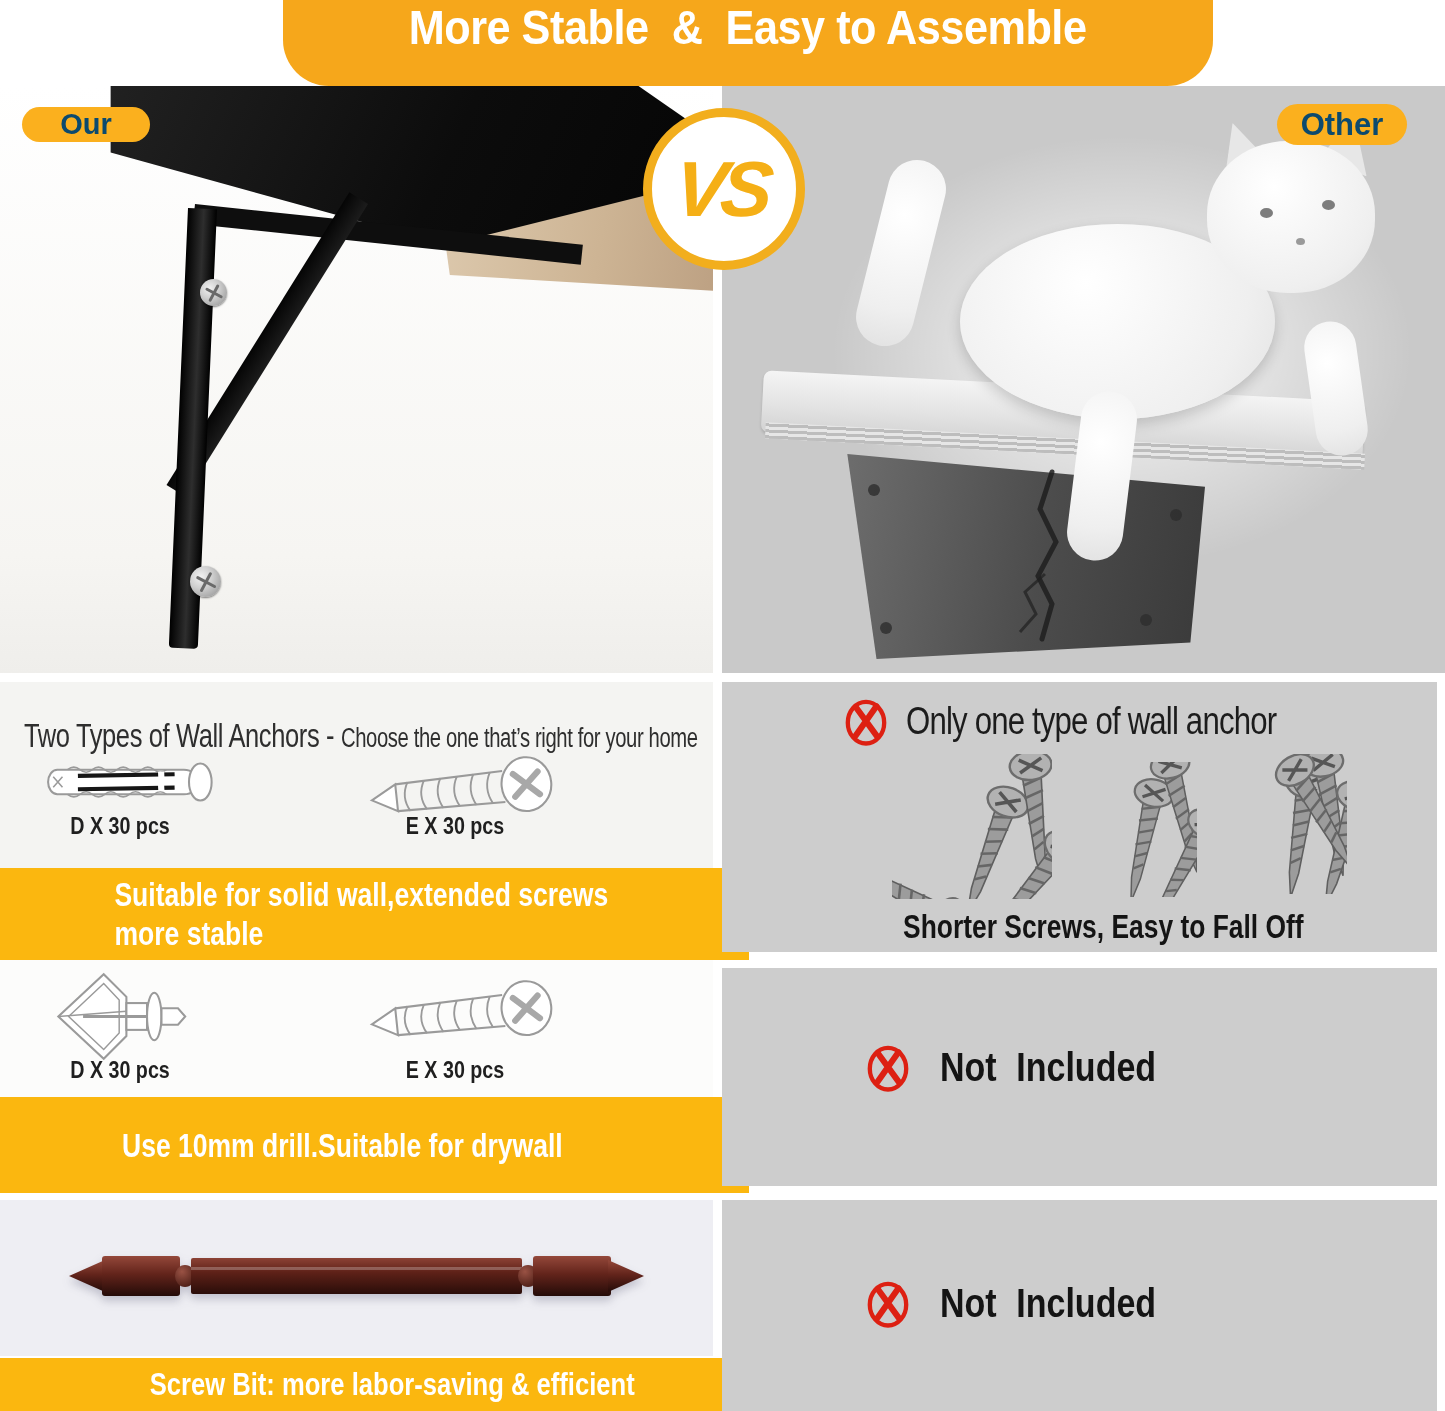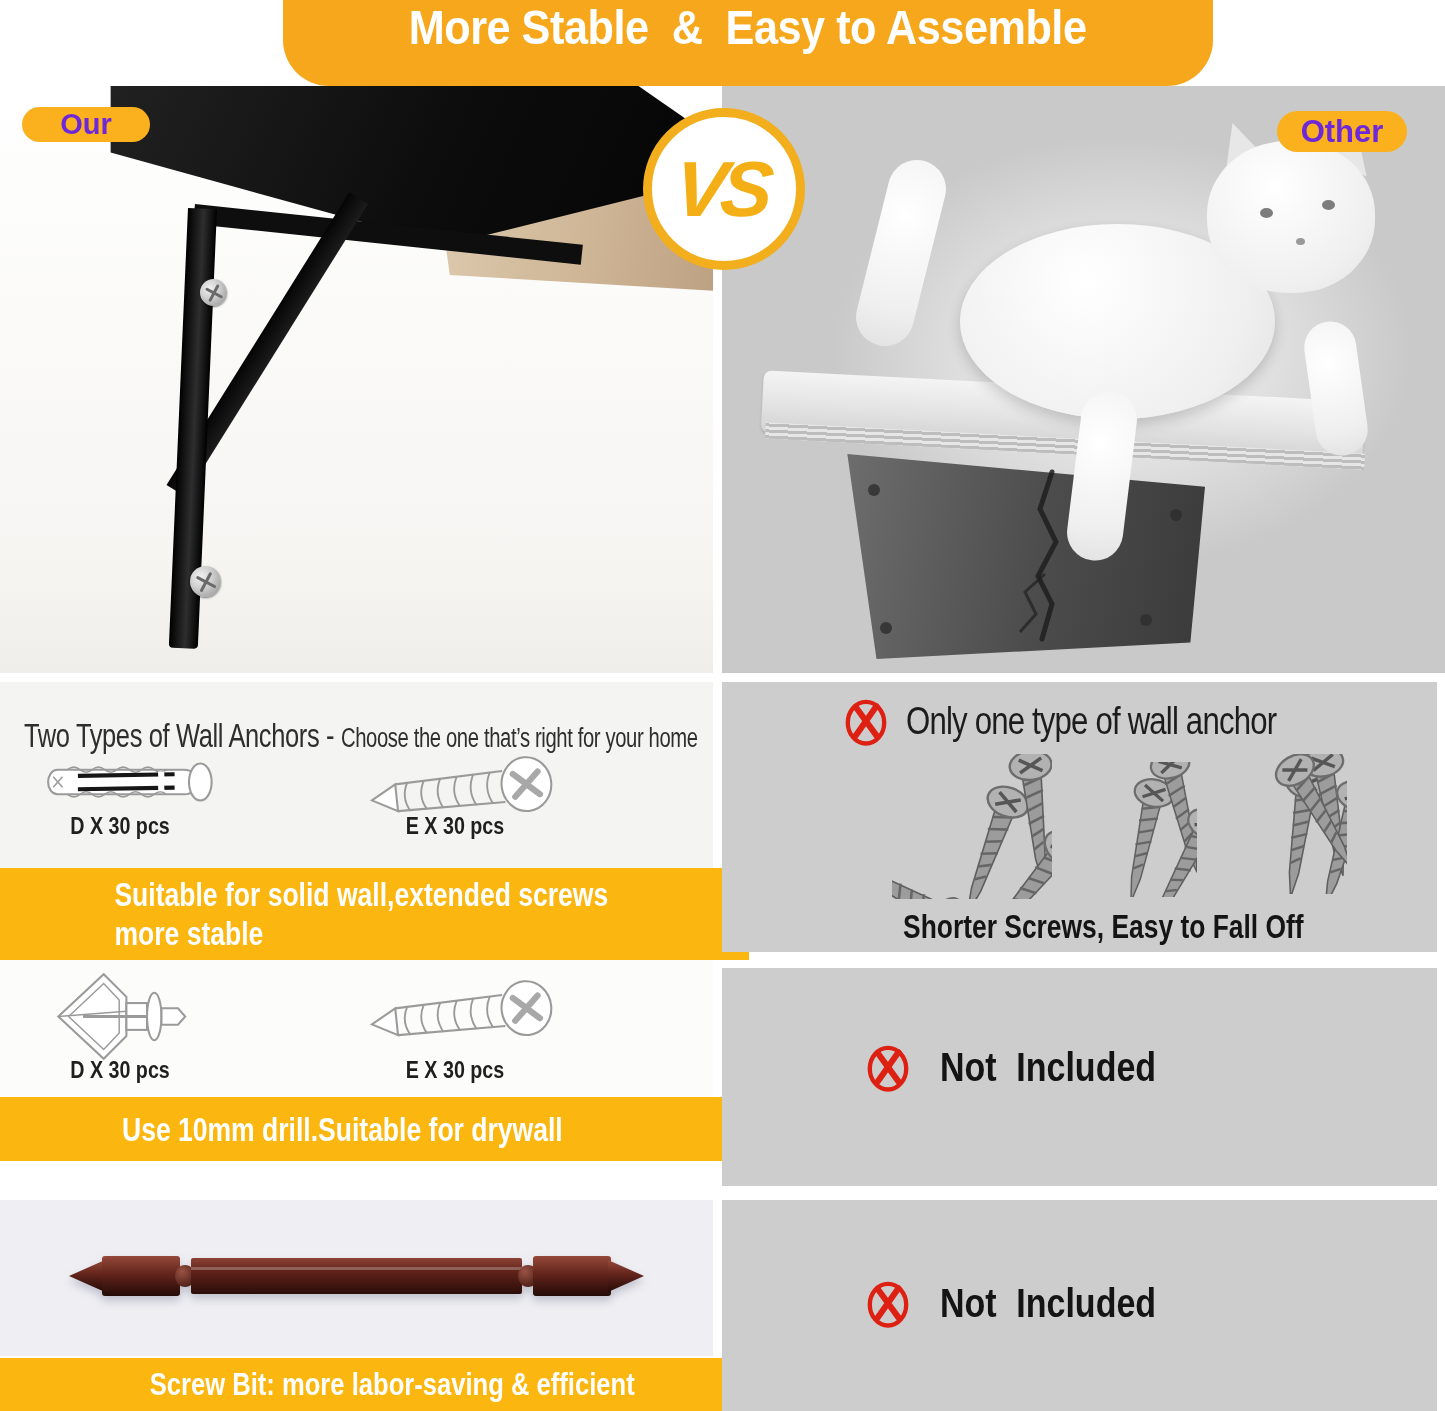--- a/index.html
+++ b/index.html
@@ -10,23 +10,23 @@
   
   .banner{left:283px;top:0;width:930px;height:86px;background:#F6A71B;
           border-radius:0 0 46px 46px;display:flex;justify-content:center;z-index:30;}
   .banner-title{color:#ffffff;font-weight:bold;font-size:48px;white-space:pre;
                 display:inline-block;transform:scaleX(0.9);letter-spacing:-0.5px;}
 
   
   .photo-our{left:0;top:86px;width:713px;height:587px;background:linear-gradient(180deg,#ffffff 0%,#f6f5f2 80%,#efeeeb 100%);overflow:hidden;}
   .photo-other{left:722px;top:86px;width:723px;height:587px;background:#c9c9c9;overflow:hidden;}
 
-  .pill{background:#FBB01E;color:#6d28d9;font-weight:bold;display:flex;align-items:center;justify-content:center;z-index:25;}
+  .pill{background:#FBB01E;color:#0c4a6e;font-weight:bold;display:flex;align-items:center;justify-content:center;z-index:25;}
   .pill-our{left:22px;top:107px;width:128px;height:35px;border-radius:18px;font-size:29px;}
-  .pill-other{left:1277px;top:111px;width:130px;height:41px;border-radius:21px;font-size:31px;}
+  .pill-other{left:1277px;top:104px;width:130px;height:41px;border-radius:21px;font-size:31px;}
 
   
   .vs{left:643px;top:108px;width:162px;height:162px;border-radius:50%;background:#ffffff;
       border:9px solid #F2AE1D;box-sizing:border-box;display:flex;align-items:center;justify-content:center;z-index:40;}
   .vs span{color:#F5AF16;font-weight:bold;font-style:italic;font-size:78px;letter-spacing:-6px;
            transform:skewX(-6deg) translateX(-3px);}
 
   
   .shelf-beige{left:430px;top:70px;width:283px;height:145px;
                clip-path:polygon(5% 54%,100% 14%,100% 93%,7% 82%);
@@ -75,21 +75,21 @@
 
   
   .rowA{left:0;top:682px;width:713px;height:186px;background:#f4f4f2;}
   .rowA-title{left:4px;top:16px;white-space:pre;transform:scaleX(0.75);transform-origin:left top;color:#2e2e2e;}
   .rowA-title .t-main{font-size:34px;letter-spacing:-0.5px;}
   .rowA-title .t-sub{font-size:27px;letter-spacing:-0.5px;}
   .bar{background:#FBB70F;color:#ffffff;display:flex;align-items:center;padding-left:36px;}
   .bar-inner{font-weight:bold;font-size:34px;display:inline-block;}
   .bar1{left:0;top:868px;width:713px;height:92px;justify-content:center;}
   .bar1 .bar-inner{transform:scaleX(0.78);}
-  .bar2{left:0;top:1097px;width:713px;height:64px;}
+  .bar2{left:0;top:1097px;width:713px;height:96px;}
   .bar2 .bar-inner{margin-left:86px;transform:scaleX(0.78);transform-origin:left center;}
   .bar3{left:0;top:1358px;width:713px;height:53px;justify-content:center;}
   .bar3 .bar-inner{font-size:32px;transform:scaleX(0.8);}
   .rowB{left:0;top:960px;width:713px;height:137px;background:#fcfcfb;}
   .rowC{left:0;top:1200px;width:713px;height:156px;background:#eeeef3;}
   .pcs-label{position:absolute;width:140px;text-align:center;color:#1f1f1f;font-weight:bold;font-size:24px;
              transform:scaleX(0.82);}
 
   
   .bit{left:69px;top:52px;width:575px;height:48px;filter:drop-shadow(0 5px 4px rgba(60,60,90,.25));}

